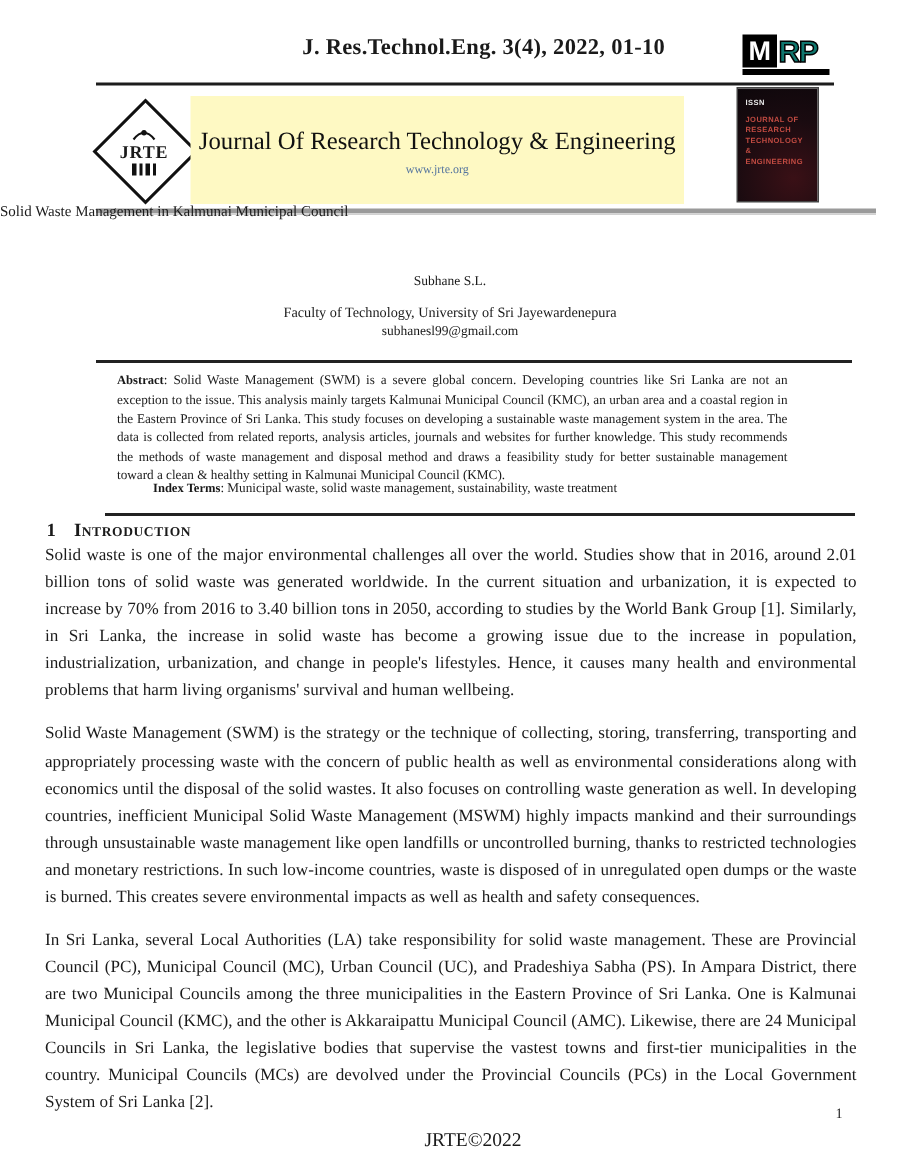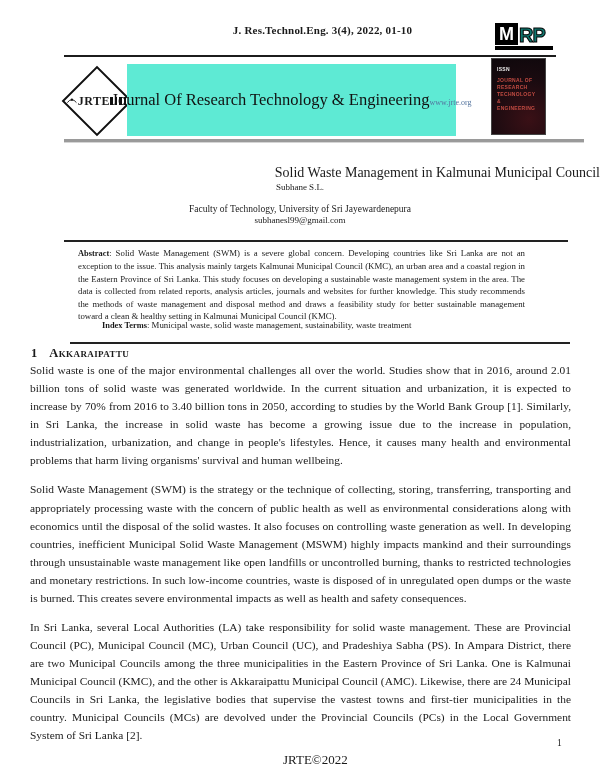--- a/index.html
+++ b/index.html
@@ -4,21 +4,21 @@
 <style>
   html, body { margin:0; padding:0; background:#ffffff; }
   .page {
     position:relative; width:600px; height:776px; background:#ffffff;
     font-family:"Liberation Serif", serif; color:#1a1a1a; overflow:hidden;
   }
 
   
   .citation {
     position:absolute; top:24px; left:45px; width:555px;
-    text-align:center; font-size:11px; letter-spacing:0.2px; font-weight:bold;
+    text-align:center; font-size:15px; letter-spacing:0.2px; font-weight:bold;
   }
 
   
   .mrp { position:absolute; top:23px; right:17px; width:88px; }
   .mrp-row { display:flex; align-items:flex-end; }
   .mrp-m {
     background:#000; color:#fff; font-family:"Liberation Sans", sans-serif;
     font-weight:bold; font-size:18px; line-height:20px; padding:1px 4px;
   }
   .mrp-rp {
@@ -33,48 +33,48 @@
   .rule-gray { position:absolute; top:139px; left:64px; width:520px; height:3px; background:#9a9a9a; border-bottom:1px solid #d5d5d5; }
 
   
   .jrte { position:absolute; top:63px; left:66px; width:60px; height:74px; }
   .jrte-diamond {
     position:absolute; top:13px; left:6px; width:46px; height:46px;
     border:2.5px solid #111; transform:rotate(45deg); background:#fff;
   }
   .jrte-content {
     position:absolute; top:0; left:0; width:60px; height:74px;
-    display:flex; flex-direction:row; align-items:center; justify-content:center;text-align:right;
+    display:flex; flex-direction:column; align-items:center; justify-content:center;text-align:right;
   }
   .jrte-text { font-weight:bold; font-size:12px; letter-spacing:0.5px; line-height:12px; margin-top:1px; }
   .jrte-pillars { display:flex; gap:2px; margin-top:2px; }
   .jrte-pillars span { display:block; width:2.5px; height:8px; background:#111; }
 
   
   .banner {
     position:absolute; top:64px; left:127px; width:329px; height:72px;
-    background:#5eead4; display:flex; flex-direction:row;
+    background:#fef9c3; display:flex; flex-direction:column;
     align-items:center; justify-content:center;
   }
   .banner-title { font-size:16.5px; color:#111; white-space:nowrap; }
   .banner-url { font-size:8px; color:#54749e; font-weight:normal; margin-top:4px; }
 
   
   .cover {
     position:absolute; top:58px; left:491px; width:55px; height:77px;
     background:radial-gradient(circle at 70% 80%, #3a1016 0%, #1a0b10 55%, #0d070b 100%);
     border:1px solid #444; box-sizing:border-box;
     display:flex; flex-direction:column; align-items:flex-start;
     padding:7px 5px; box-sizing:border-box;
   }
   .cover-issn { font-family:"Liberation Sans", sans-serif; font-weight:bold; font-size:5px; color:#e8e8e8; margin-bottom:5px; letter-spacing:0.3px; }
   .cover-line { font-family:"Liberation Sans", sans-serif; font-weight:bold; font-size:5px; line-height:7px; color:#c14b42; letter-spacing:0.3px; }
 
   
-  .paper-title { position:absolute; top:165px; left:0; width:100%; text-align:right; font-size:14px; }
+  .paper-title { position:absolute; top:136px; left:0; width:100%; text-align:left; font-size:10px; }
   .author      { position:absolute; top:182px; left:0; width:100%; text-align:center; font-size:9px; }
   .affiliation { position:absolute; top:204px; left:0; width:100%; text-align:center; font-size:9.5px; }
   .email       { position:absolute; top:215px; left:0; width:100%; text-align:center; font-size:9px; color:#1a1a1a; text-decoration:none; }
   .dates       { position:absolute; top:228px; left:0; width:100%; text-align:center; font-size:7.5px; }
 
   .rule-abs-top { position:absolute; top:240px; left:64px; width:504px; height:2px; background:#222; }
 
   
   .abstract {
     position:absolute; top:247px; left:78px; width:447px;
@@ -158,21 +158,21 @@
   <div class="abstract">
     <span class="label-sans">Abstract</span><span>: Solid Waste Management (SWM) is a severe global concern. Developing countries like Sri Lanka are not an exception to the issue. This analysis mainly targets Kalmunai Municipal Council (KMC), an urban area and a coastal region in the Eastern Province of Sri Lanka. This study focuses on developing a sustainable waste management system in the area. The data is collected from related reports, analysis articles, journals and websites for further knowledge. This study recommends the methods of waste management and disposal method and draws a feasibility study for better sustainable management toward a clean &amp; healthy setting in Kalmunai Municipal Council (KMC).</span>
   </div>
   <div class="index-terms">
     <span class="label-sans">Index Terms</span><span>: Municipal waste, solid waste management, sustainability, waste treatment</span>
   </div>
 
   <div class="rule-abs-bottom"></div>
 
   <div class="section-heading">
-    <span>1</span><span class="sc">Akkaraipattu</span>
+    <span>1</span><span class="sc">Introduction</span>
   </div>
 
   <div class="body-text">
     <p>Solid waste is one of the major environmental challenges all over the world. Studies show that in 2016, around 2.01 billion tons of solid waste was generated worldwide. In the current situation and urbanization, it is expected to increase by 70% from 2016 to 3.40 billion tons in 2050, according to studies by the World Bank Group [1]. Similarly, in Sri Lanka, the increase in solid waste has become a growing issue due to the increase in population, industrialization, urbanization, and change in people's lifestyles. Hence, it causes many health and environmental problems that harm living organisms' survival and human wellbeing.</p>
     <p>Solid Waste Management (SWM) is the strategy or the technique of collecting, storing, transferring, transporting and appropriately processing waste with the concern of public health as well as environmental considerations along with economics until the disposal of the solid wastes. It also focuses on controlling waste generation as well. In developing countries, inefficient Municipal Solid Waste Management (MSWM) highly impacts mankind and their surroundings through unsustainable waste management like open landfills or uncontrolled burning, thanks to restricted technologies and monetary restrictions. In such low-income countries, waste is disposed of in unregulated open dumps or the waste is burned. This creates severe environmental impacts as well as health and safety consequences.</p>
     <p>In Sri Lanka, several Local Authorities (LA) take responsibility for solid waste management. These are Provincial Council (PC), Municipal Council (MC), Urban Council (UC), and Pradeshiya Sabha (PS). In Ampara District, there are two Municipal Councils among the three municipalities in the Eastern Province of Sri Lanka. One is Kalmunai Municipal Council (KMC), and the other is Akkaraipattu Municipal Council (AMC). Likewise, there are 24 Municipal Councils in Sri Lanka, the legislative bodies that supervise the vastest towns and first-tier municipalities in the country. Municipal Councils (MCs) are devolved under the Provincial Councils (PCs) in the Local Government System of Sri Lanka [2].</p>
   </div>
 
   <div class="copyright">JRTE©2022</div>
   <div class="page-number">1</div>

